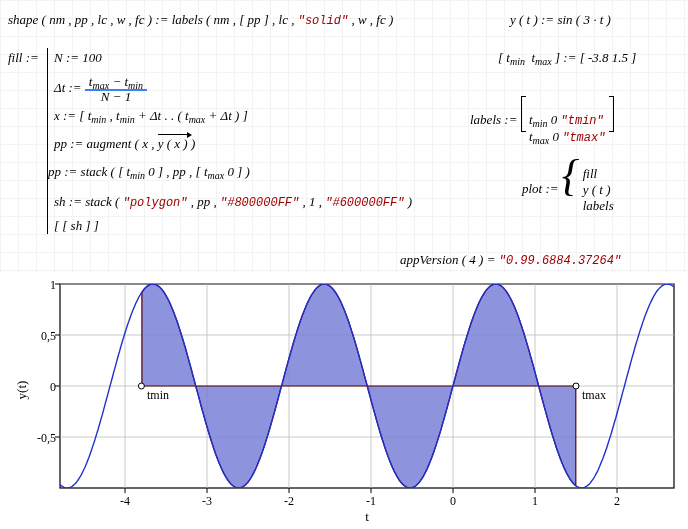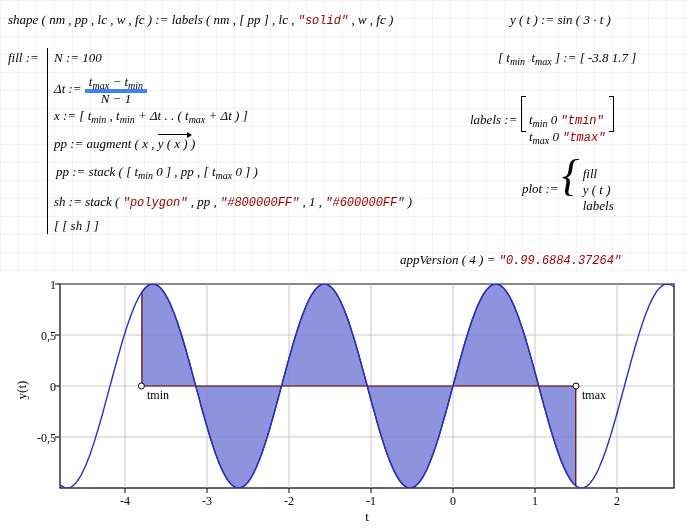--- a/index.html
+++ b/index.html
@@ -11,21 +11,21 @@
     background-size:18px 18px}
   .ital{font-style:italic}
   .grk{}
   .str{color:#a00000;font-family:"Courier New",monospace;font-size:12px}
   .str2{color:#a00000;font-family:"Courier New",monospace;font-size:12px}
   .line{position:absolute;white-space:nowrap}
   .sub{font-size:10px;font-style:italic;position:relative;top:3px}
   .bigbracket-l{border-left:1.3px solid #000;border-top:1.3px solid #000;border-bottom:1.3px solid #000;display:inline-block;width:4px}
   .bigbracket-r{border-right:1.3px solid #000;border-top:1.3px solid #000;border-bottom:1.3px solid #000;display:inline-block;width:4px}
   .frac{display:inline-block;vertical-align:middle;text-align:center;font-style:italic;line-height:12px}
-  .frac .top{display:block;border-bottom:4px solid #3b82f6;padding:0 4px}
+  .frac .top{display:block;border-bottom:2px solid #3b82f6;padding:0 4px}
   .frac .bot{display:block;padding:0 4px}
   .prog-bar{position:absolute;left:47px;top:48px;width:0;height:186px;border-left:1.5px solid #000}
   .vec{position:relative}
   .vec::after{content:"";position:absolute;left:0;right:-2px;top:-2px;border-top:1px solid #000}
   .vec::before{content:"";position:absolute;right:-4px;top:-4px;border-left:5px solid #000;border-top:3px solid transparent;border-bottom:3px solid transparent}
   .plot{position:absolute;left:12px;top:278px;width:668px;height:246px}
   .curly-content{display:inline-block;vertical-align:middle;font-style:italic;line-height:16px}
 </style>
 </head>
 <body>
@@ -60,39 +60,39 @@
   <span>x := [ t</span><span class="sub">min</span>
   <span> , t</span><span class="sub">min</span>
   <span> + Δt . . ( t</span><span class="sub">max</span>
   <span> + Δt ) ]</span>
 </div>
 
 <div class="line ital" style="left:54px;top:136px">
   <span>pp := augment ( x , </span><span class="vec">y ( x )</span><span> )</span>
 </div>
 
-<div class="line ital" style="left:56px;top:164px">
+<div class="line ital" style="left:48px;top:164px">
   <span>pp := stack ( [ t</span><span class="sub">min</span>
   <span>  0 ] , pp , [ t</span><span class="sub">max</span>
   <span>  0 ] )</span>
 </div>
 
 <div class="line ital" style="left:54px;top:194px">
   <span>sh := stack ( </span><span class="str">"polygon"</span>
   <span> , pp , </span><span class="str">"#800000FF"</span>
   <span> , 1 , </span><span class="str">"#600000FF"</span>
   <span> )</span>
 </div>
 
 <div class="line ital" style="left:54px;top:218px">[ [ sh ] ]</div>
 
 <div class="line ital" style="left:498px;top:50px">
   [ <span>t</span><span class="sub">min</span>
   &nbsp;<span>t</span><span class="sub">max</span> ]
-  <span> := [ -3.8  1.7 ]</span>
+  <span> := [ -3.8  1.5 ]</span>
 </div>
 
 <div class="line ital" style="left:470px;top:96px">
   <span>labels :=</span>
   <span style="display:inline-block;vertical-align:middle">
     <span class="bigbracket-l" style="height:34px"></span>
     <span class="curly-content">
       <span>t</span><span class="sub">min</span><span>  0  </span><span class="str2">"tmin"</span><br>
       <span>t</span><span class="sub">max</span><span>  0  </span><span class="str2">"tmax"</span>
     </span>

